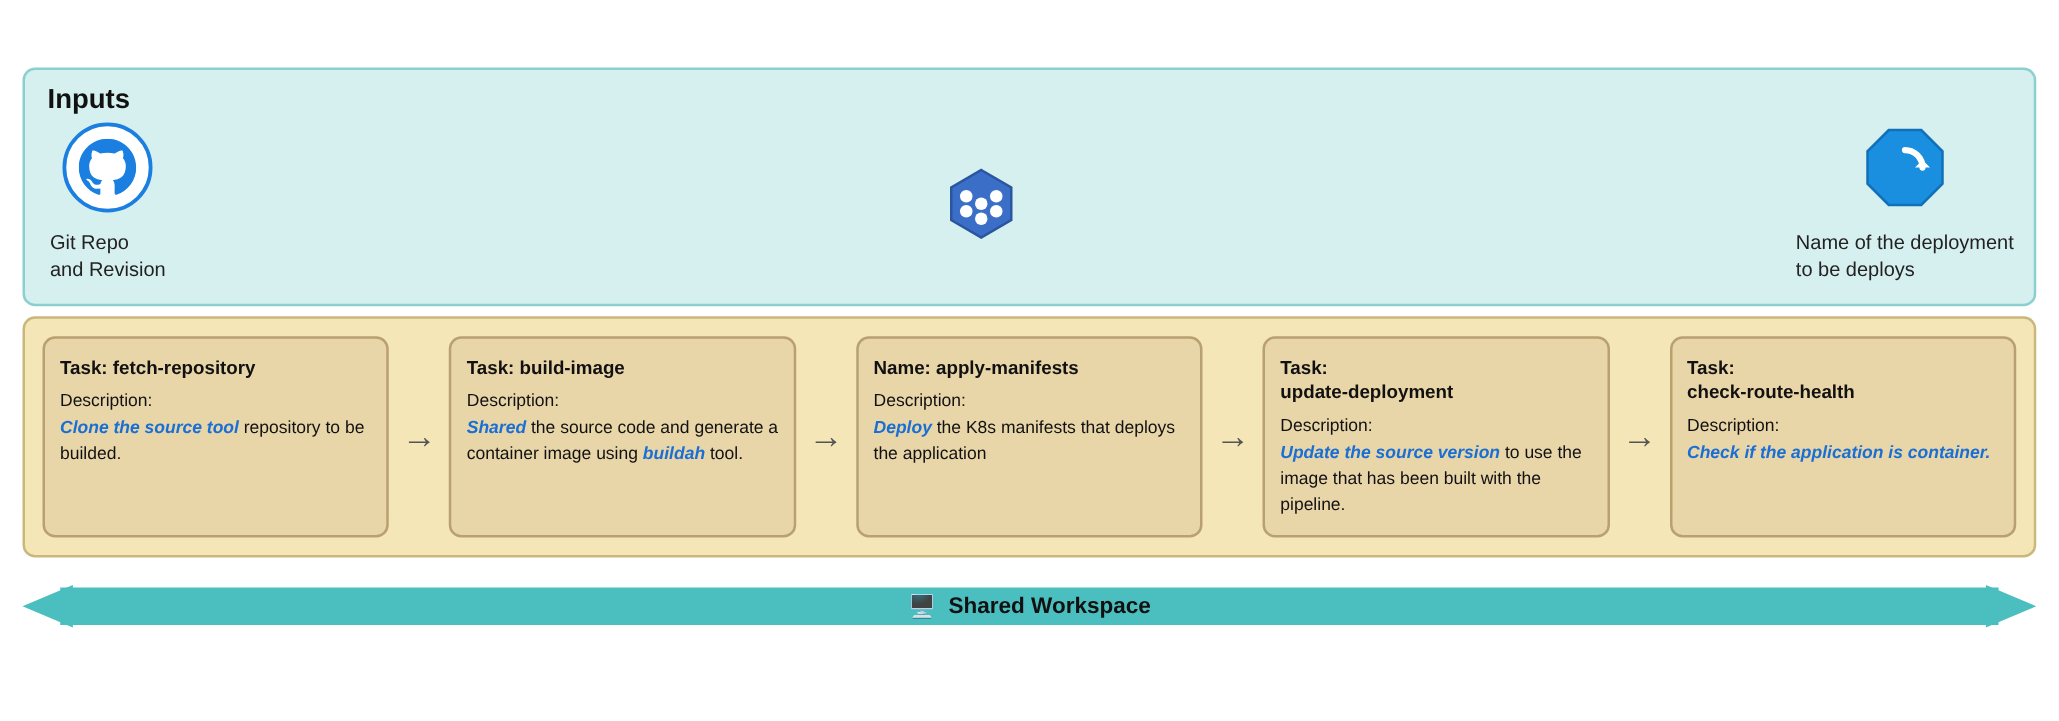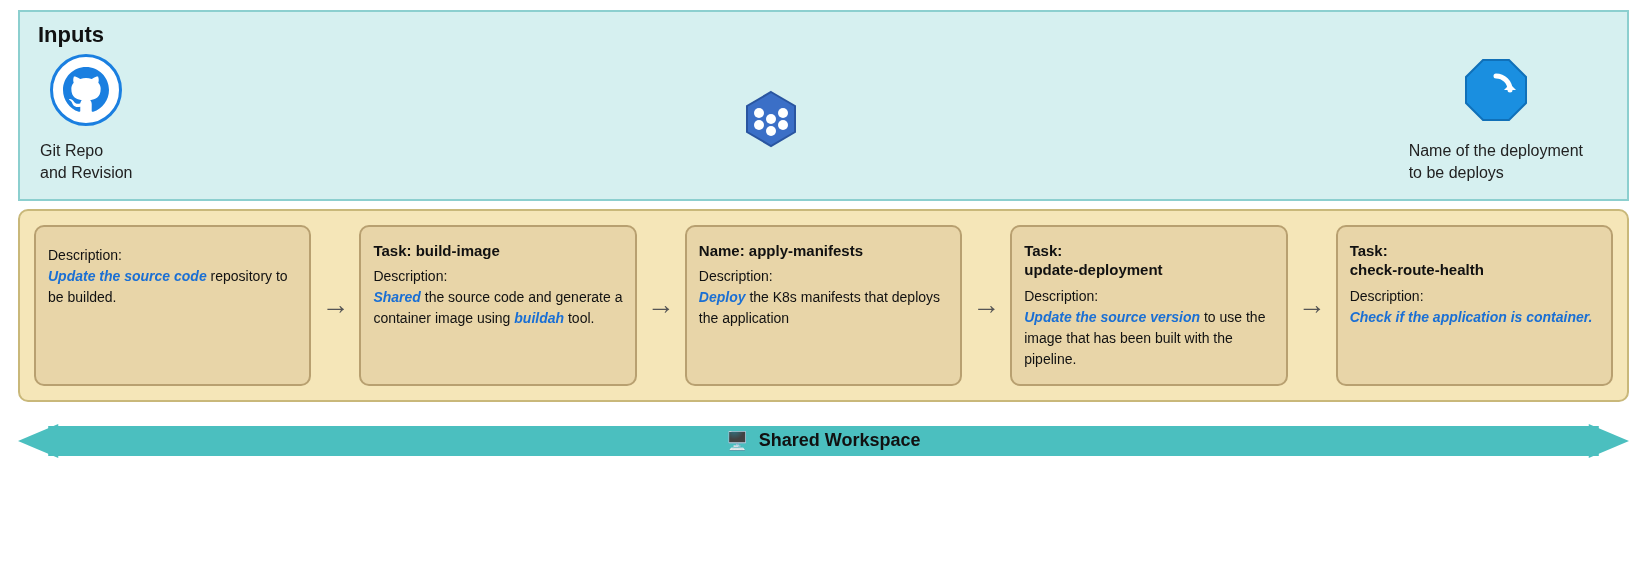--- a/index.html
+++ b/index.html
@@ -13,27 +13,28 @@
     .outer-wrapper {
       width: 1647px;
       padding: 10px 18px 10px 18px;
       background: #fff;
     }
 
     
     .inputs-section {
       background: #d6f0f0;
       border: 2px solid #8ccfcf;
-      border-radius: 0;
-      padding: 14px 44px 14px 20px;
+      border-radius: 10px;
+      padding: 14px 16px 14px 20px;
       display: flex;
       align-items: center;
       gap: 0;
       margin-bottom: 8px;
       position: relative;
+      margin-top: 44px;
     }
 
     .inputs-label {
       font-size: 22px;
       font-weight: bold;
       color: #111;
       position: absolute;
       top: 10px;
       left: 18px;
     }
@@ -238,23 +239,24 @@
           <span>to be deploys</span>
         </div>
       </div>
 
     </div>
   </div>
 
   <div class="tasks-section">
 
     <div class="task-card">
-      <div class="task-desc">
-        <span class="task-desc-label">Description:</span><br>
-        <span class="highlight">Update the source code</span> repository to be builded.
+      <div class="task-title">Task: fetch-repository</div>
+      <div class="task-desc">
+        <span class="task-desc-label">Description:</span><br>
+        <span class="highlight">Clone the source tool</span> repository to be builded.
       </div>
     </div>
 
     <div class="arrow-between">→</div>
 
     <div class="task-card">
       <div class="task-title">Task: build-image</div>
       <div class="task-desc">
         <span class="task-desc-label">Description:</span><br>
         <span class="highlight">Shared</span> the source code and generate a container image using <span class="highlight">buildah</span> tool.

